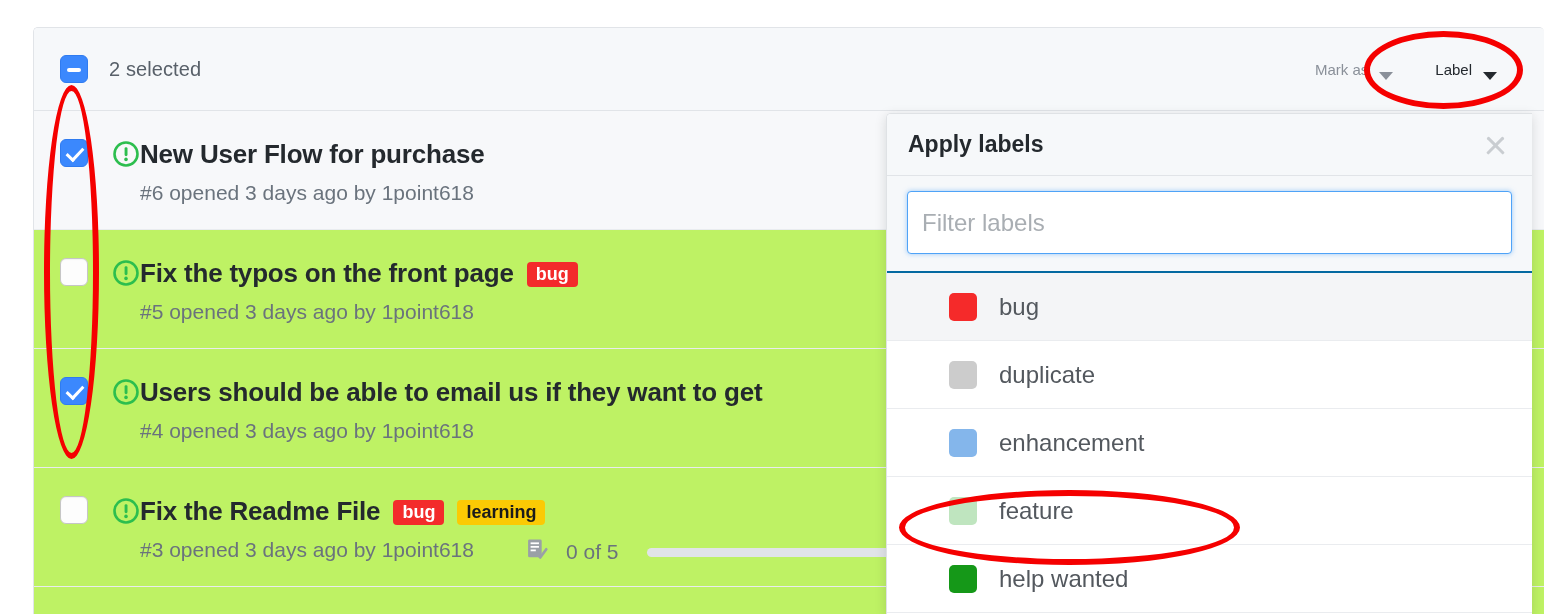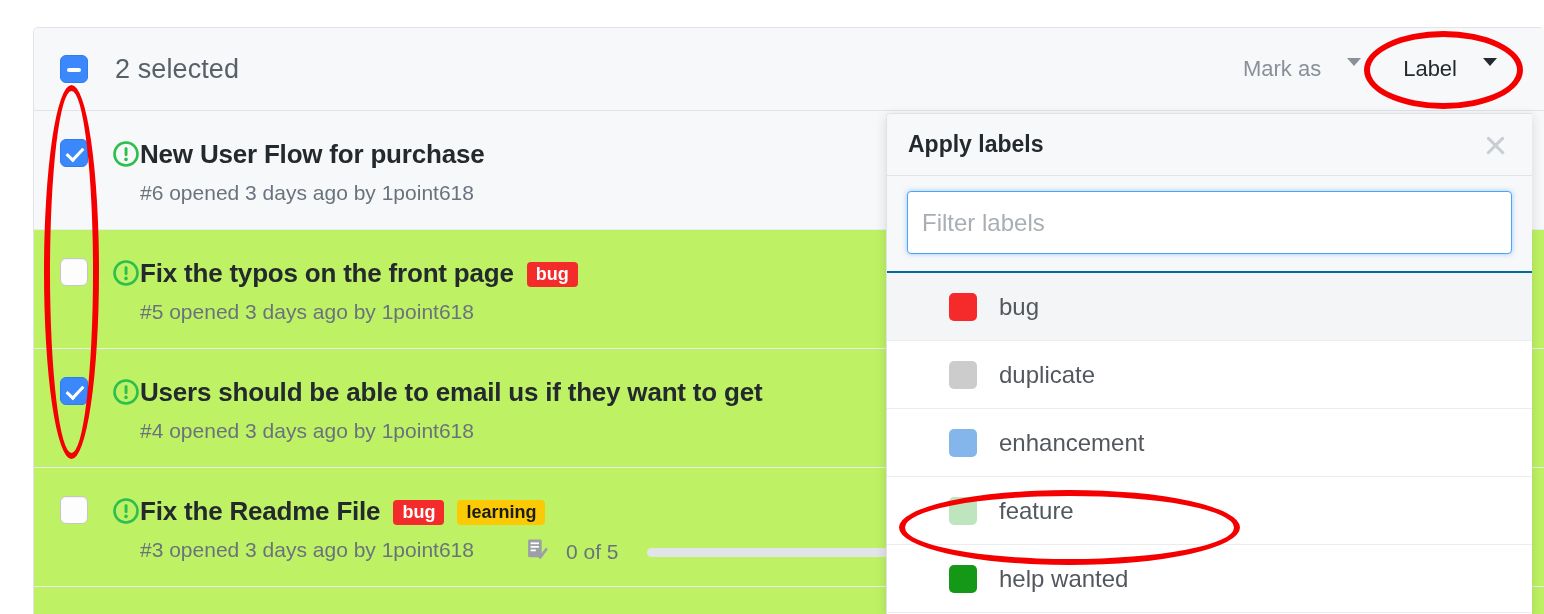--- a/index.html
+++ b/index.html
@@ -83,38 +83,38 @@
     position: absolute;
     left: 6px;
     top: 12px;
     width: 14px;
     height: 3.5px;
     border-radius: 2px;
     background: #ffffff;
   }
 
   .selected-count {
-    margin-left: 27px;
-    font-size: 27px;
+    margin-left: 21px;
+    font-size: 20px;
     color: #586069;
     letter-spacing: 0.1px;
   }
 
   .header-actions {
     margin-left: auto;
     display: flex;
     align-items: center;
     gap: 42px;
     padding-right: 47px;
   }
   .hdr-btn {
-    font-size: 22px;
+    font-size: 15px;
     display: inline-flex;
-    align-items: flex-start;
-    gap: 26px;
+    align-items: flex-end;
+    gap: 11px;
     cursor: pointer;
     white-space: nowrap;
   }
   .hdr-btn.muted { color: #8a9099; }
   .hdr-btn.dark  { color: #24292e; }
   .caret {
     width: 0; height: 0;
     border-left: 7px solid transparent;
     border-right: 7px solid transparent;
     border-top: 8px solid currentColor;

